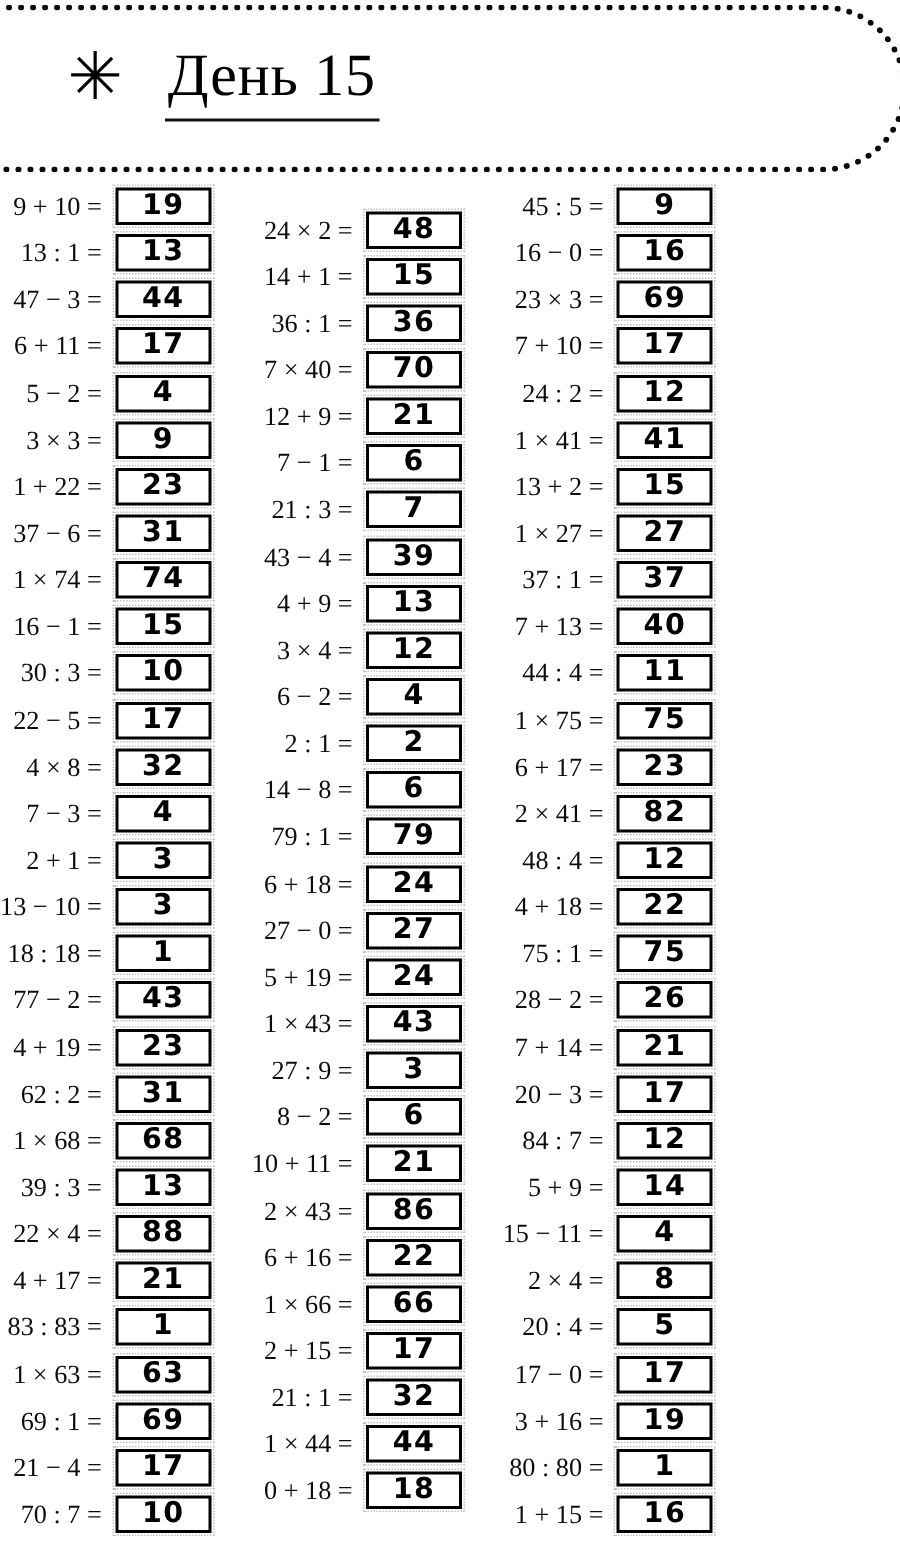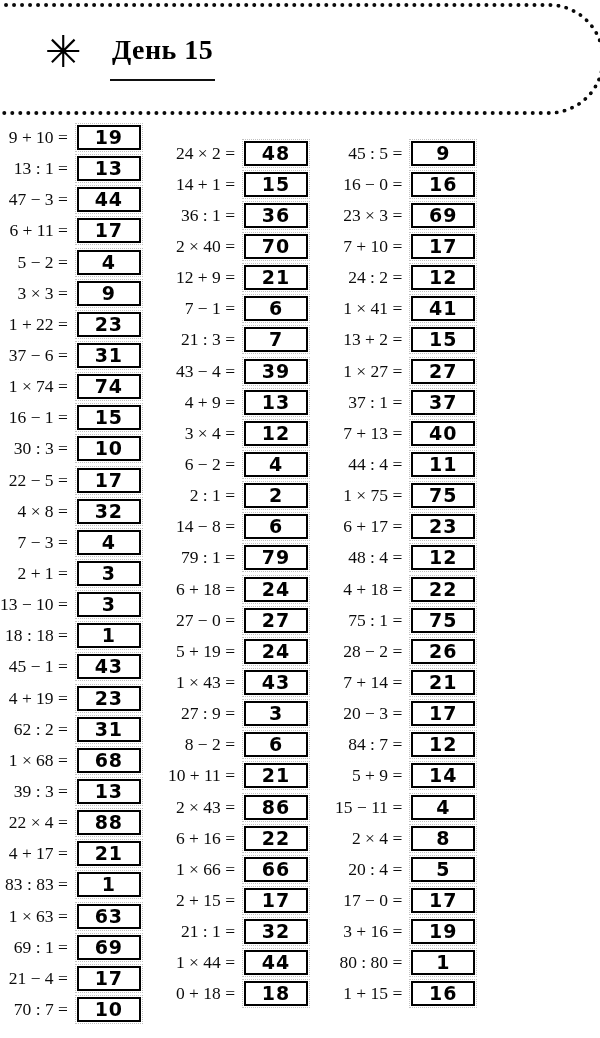--- a/index.html
+++ b/index.html
@@ -37,23 +37,23 @@
   }
   .asterisk {
     font-family: "DejaVu Sans", sans-serif;
     font-size: 44px;
     line-height: 44px;
     font-weight: bold;
     margin-top: 2px;
   }
   .title {
     font-family: "Liberation Serif", serif;
-    font-size: 28px;
+    font-size: 40px;
     line-height: 44px;
-    font-weight: bold;
+    font-weight: normal;
     margin: 0 0 0 28px;
     padding: 0 2px 7px 2px;
     border-bottom: 2px solid #111;
     letter-spacing: 0.5px;
   }
 
   
   .grid {
     position: absolute;
     top: 122px;
@@ -228,21 +228,21 @@
   </div>
 
   <div class="prob-row">
     <span class="expr">18 : 18 =</span>
     <span class="ans-box">
       <span class="ans">1</span>
     </span>
   </div>
 
   <div class="prob-row">
-    <span class="expr">45 − 1 =</span>
+    <span class="expr">77 − 2 =</span>
     <span class="ans-box">
       <span class="ans">43</span>
     </span>
   </div>
 
   <div class="prob-row">
     <span class="expr">4 + 19 =</span>
     <span class="ans-box">
       <span class="ans">23</span>
     </span>
@@ -334,21 +334,21 @@
   </div>
 
   <div class="prob-row">
     <span class="expr">36 : 1 =</span>
     <span class="ans-box">
       <span class="ans">36</span>
     </span>
   </div>
 
   <div class="prob-row">
-    <span class="expr">2 × 40 =</span>
+    <span class="expr">7 × 40 =</span>
     <span class="ans-box">
       <span class="ans">70</span>
     </span>
   </div>
 
   <div class="prob-row">
     <span class="expr">12 + 9 =</span>
     <span class="ans-box">
       <span class="ans">21</span>
     </span>
@@ -601,20 +601,26 @@
     </span>
   </div>
 
   <div class="prob-row">
     <span class="expr">6 + 17 =</span>
     <span class="ans-box">
       <span class="ans">23</span>
     </span>
   </div>
 
+  <div class="prob-row">
+    <span class="expr">2 × 41 =</span>
+    <span class="ans-box">
+      <span class="ans">82</span>
+    </span>
+  </div>
 
   <div class="prob-row">
     <span class="expr">48 : 4 =</span>
     <span class="ans-box">
       <span class="ans">12</span>
     </span>
   </div>
 
   <div class="prob-row">
     <span class="expr">4 + 18 =</span>

